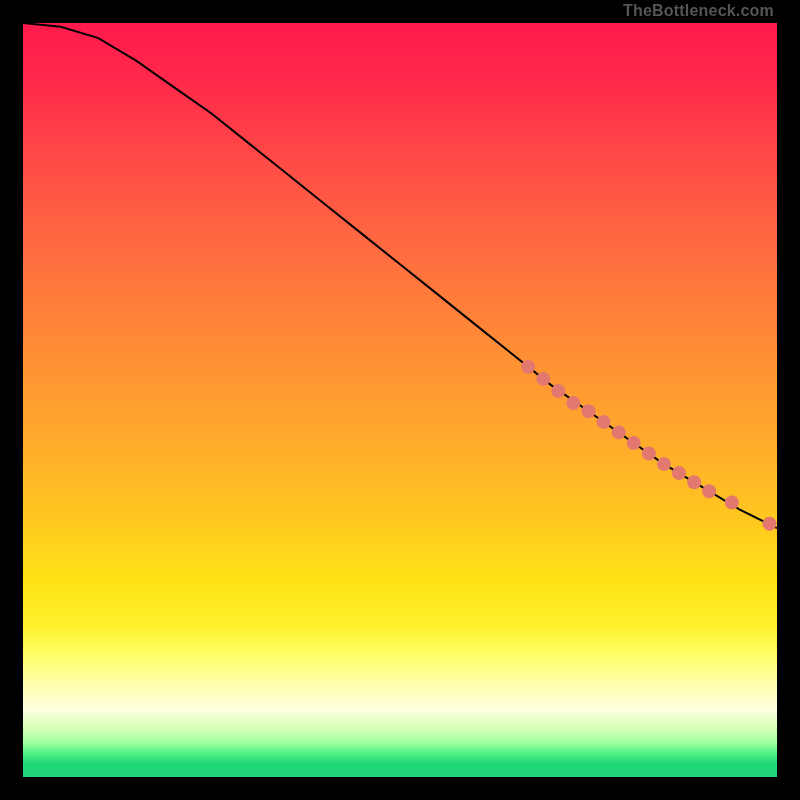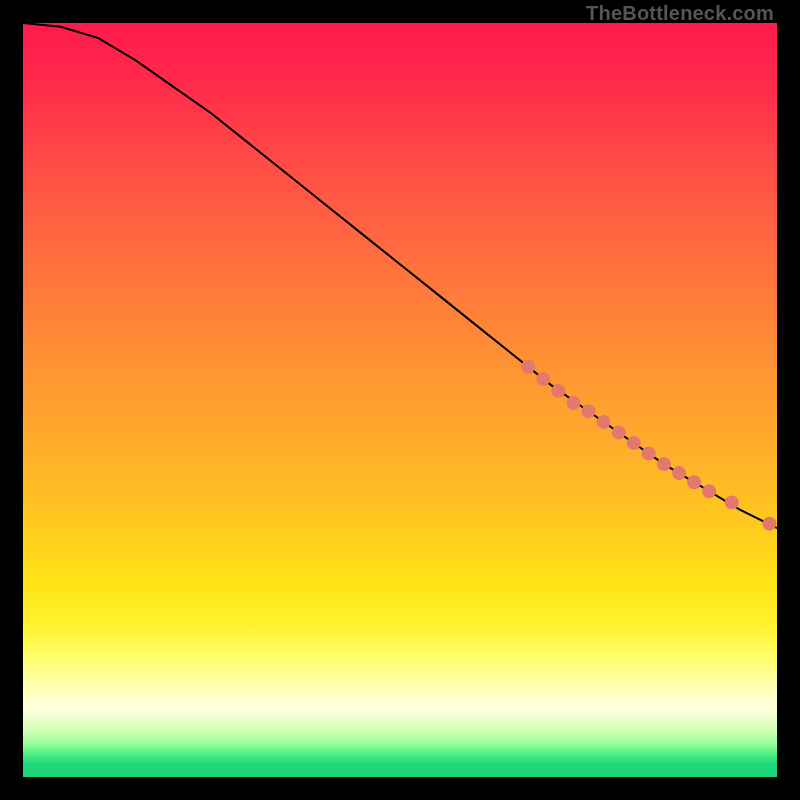--- a/index.html
+++ b/index.html
@@ -43,21 +43,21 @@
       #4cef84 97%,
       #1fd679 98.3%,
       #1fd679 100%
     );
   }
   .credit {
     position: absolute;
     top: 2px;
     right: 26px;
     color: #555;
-    font-size: 20px;
+    font-size: 16px;
     font-weight: 600;
     letter-spacing: 0.2px;
   }
   svg.overlay {
     position: absolute;
     left: 0;
     top: 0;
     width: 754px;
     height: 754px;
     pointer-events: none;

